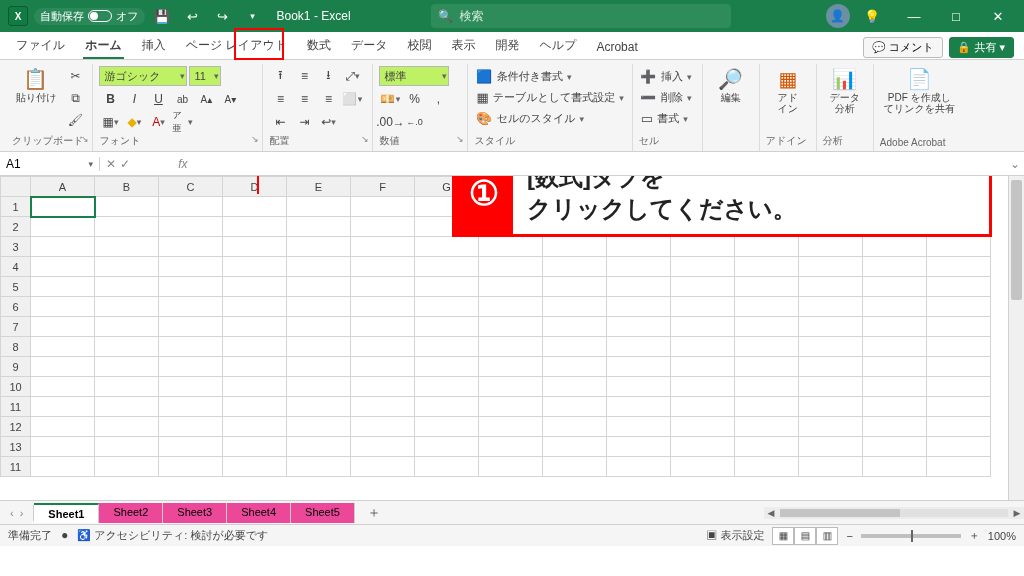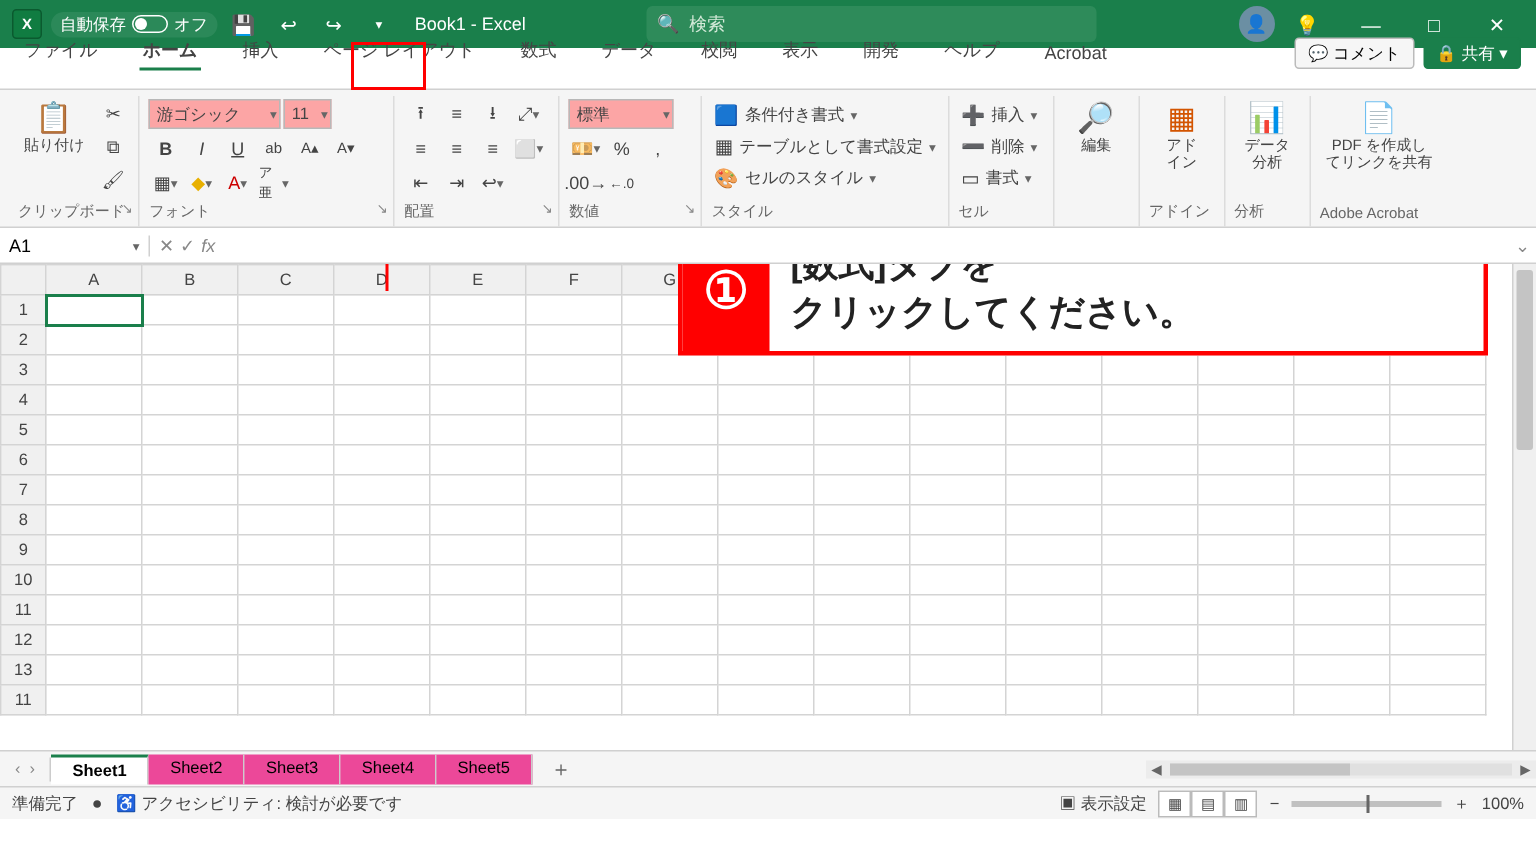--- a/index.html
+++ b/index.html
@@ -13,42 +13,42 @@
   .toggle { width:24px; height:12px; border:1px solid #fff; border-radius:7px; position:relative; }
   .toggle::after { content:''; width:8px; height:8px; background:#fff; border-radius:50%; position:absolute; left:1px; top:1px;}
   .qat-btn { width:24px; height:24px; display:flex; align-items:center; justify-content:center; color:#fff; font-size:13px;}
   .title-center { flex:0 0 auto; margin-left:12px; font-size:12px; }
   .search-box { margin-left:80px; width:300px; height:24px; background:#2e8b5a; border-radius:4px; display:flex; align-items:center; padding:0 8px; color:#d4ead9; font-size:12px; gap:6px;}
   .titlebar .right { margin-left:auto; display:flex; align-items:center; gap:2px; padding-right:6px;}
   .right .win-btn { width:40px; height:28px; display:flex; align-items:center; justify-content:center; color:#fff; font-size:13px;}
   .avatar { width:24px; height:24px; border-radius:50%; background:#6b8fa3; display:flex; align-items:center; justify-content:center; color:#fff; font-size:12px;}
 
   
-  .tabs { height:28px; background:#fff; display:flex; align-items:flex-end; font-size:12px; padding:13px 6px; border-bottom:1px solid #d0d0d0; position:relative; gap:10px;text-align:right;}
+  .tabs { height:28px; background:#fff; display:flex; align-items:flex-end; font-size:12px; padding:1px 6px; border-bottom:1px solid #d0d0d0; position:relative; gap:0;text-align:right;}
   .tab { padding:5px 10px 4px; color:#444; cursor:pointer; position:relative;}
   .tab.active { font-weight:600; }
   .tab.active::after { content:''; position:absolute; left:8px; right:8px; bottom:-1px; height:2px; background:#1a7f4b;}
   .tab-highlight { position:absolute; border:2px solid #ff0000; pointer-events:none; z-index:5;}
   .tabs-right { margin-left:auto; display:flex; align-items:center; gap:6px; padding-right:4px;}
   .comment-btn, .share-btn { font-size:11px; border:1px solid #bbb; border-radius:3px; padding:2px 8px; background:#f6f6f6; display:flex; align-items:center; gap:3px;}
   .share-btn { background:#1a7f4b; color:#fff; border-color:#1a7f4b;}
 
   
   .ribbon { height:92px; background:#f5f5f5; border-bottom:1px solid #d0d0d0; display:flex; padding:4px 6px 0; font-size:11px; color:#444;}
   .ribbon-group { border-right:1px solid #dcdcdc; padding:0 6px 2px; display:flex; flex-direction:column; min-width:50px;}
   .ribbon-group:last-child { border-right:none;}
   .grp-body { flex:1; display:flex; align-items:flex-start; gap:4px; padding-top:2px;}
   .grp-label { font-size:10px; color:#666; padding:1px 0; position:relative;}
   .grp-label .launcher { position:absolute; right:-2px; top:1px; font-size:9px; color:#888;}
   .big-btn { display:flex; flex-direction:column; align-items:center; gap:2px; padding:2px 4px; font-size:10px; line-height:1.1; text-align:center; min-width:44px;}
   .big-btn .ic { font-size:20px; }
   .mini-stack { display:flex; flex-direction:column; gap:2px;}
   .mini-row { display:flex; gap:2px; align-items:center;}
   .mini { width:22px; height:20px; display:flex; align-items:center; justify-content:center; font-size:12px; border:1px solid transparent;}
-  .font-combo { height:20px; border:1px solid #b8b8b8; background:#fca5a5; font-size:11px; padding:0 14px 0 4px; position:relative; display:flex; align-items:center;}
+  .font-combo { height:20px; border:1px solid #b8b8b8; background:#bef264; font-size:11px; padding:0 14px 0 4px; position:relative; display:flex; align-items:center;}
   .font-combo::after{content:'▾'; position:absolute; right:2px; font-size:9px; color:#666;}
   .fc-name{width:88px;} .fc-size{width:32px;}
   .num-combo{width:70px;}
   .dd::after{content:' ▾'; font-size:9px; color:#666;}
   .cell-menu-item{display:flex; align-items:center; gap:4px; font-size:11px; padding:1px 2px;}
   .cell-menu-item .ic2{font-size:13px;}
 
   
   .formula-bar { height:24px; border-bottom:1px solid #d0d0d0; display:flex; align-items:center; font-size:12px; background:#fff;}
   .name-box { width:100px; border-right:1px solid #d0d0d0; padding:0 6px; display:flex; align-items:center; justify-content:space-between;}
@@ -319,21 +319,21 @@
 </div>
 
 <div class="formula-bar">
   <div class="name-box">
     <span>A1</span>
     <span style="font-size:9px;color:#666;">▾</span>
   </div>
   <div class="fb-btns">
     <span>✕</span>
     <span>✓</span>
-    <span style="font-style:italic;">fx</span>
+    <span style="font-style:italic;margin-left:44px;">fx</span>
   </div>
   <div class="fx-input"></div>
   <div class="fb-expand">⌄</div>
 </div>
 
 <div class="grid-area">
   <div class="grid-main">
     <table class="sheet">
       <thead>
           <tr id="col-headers">

